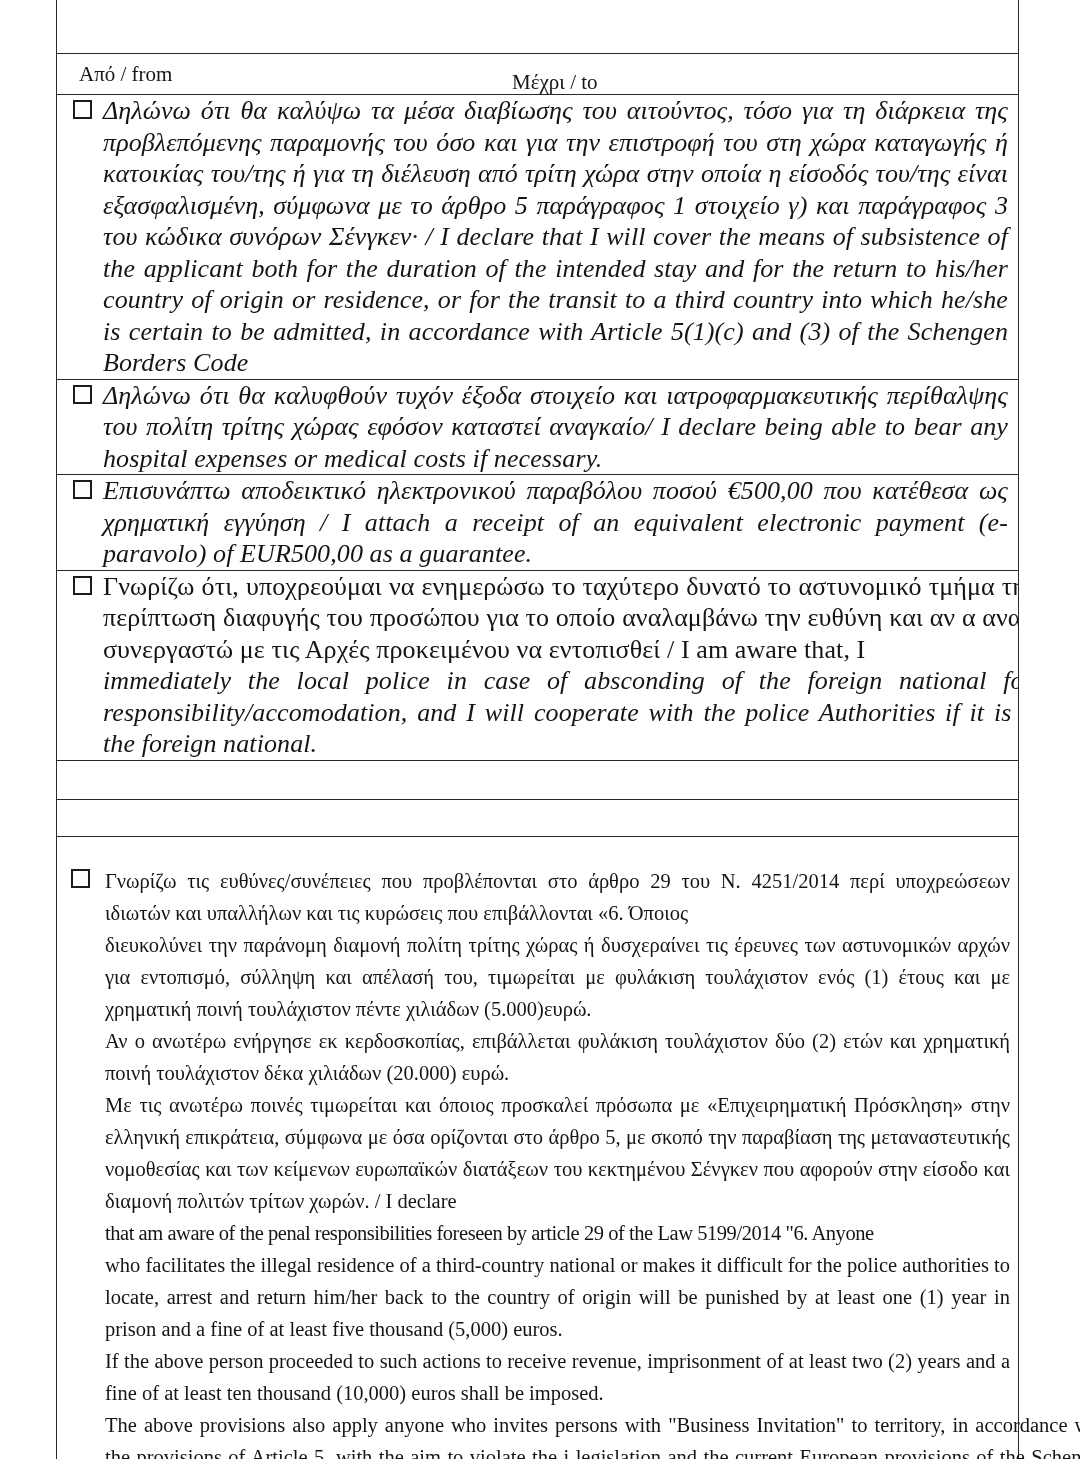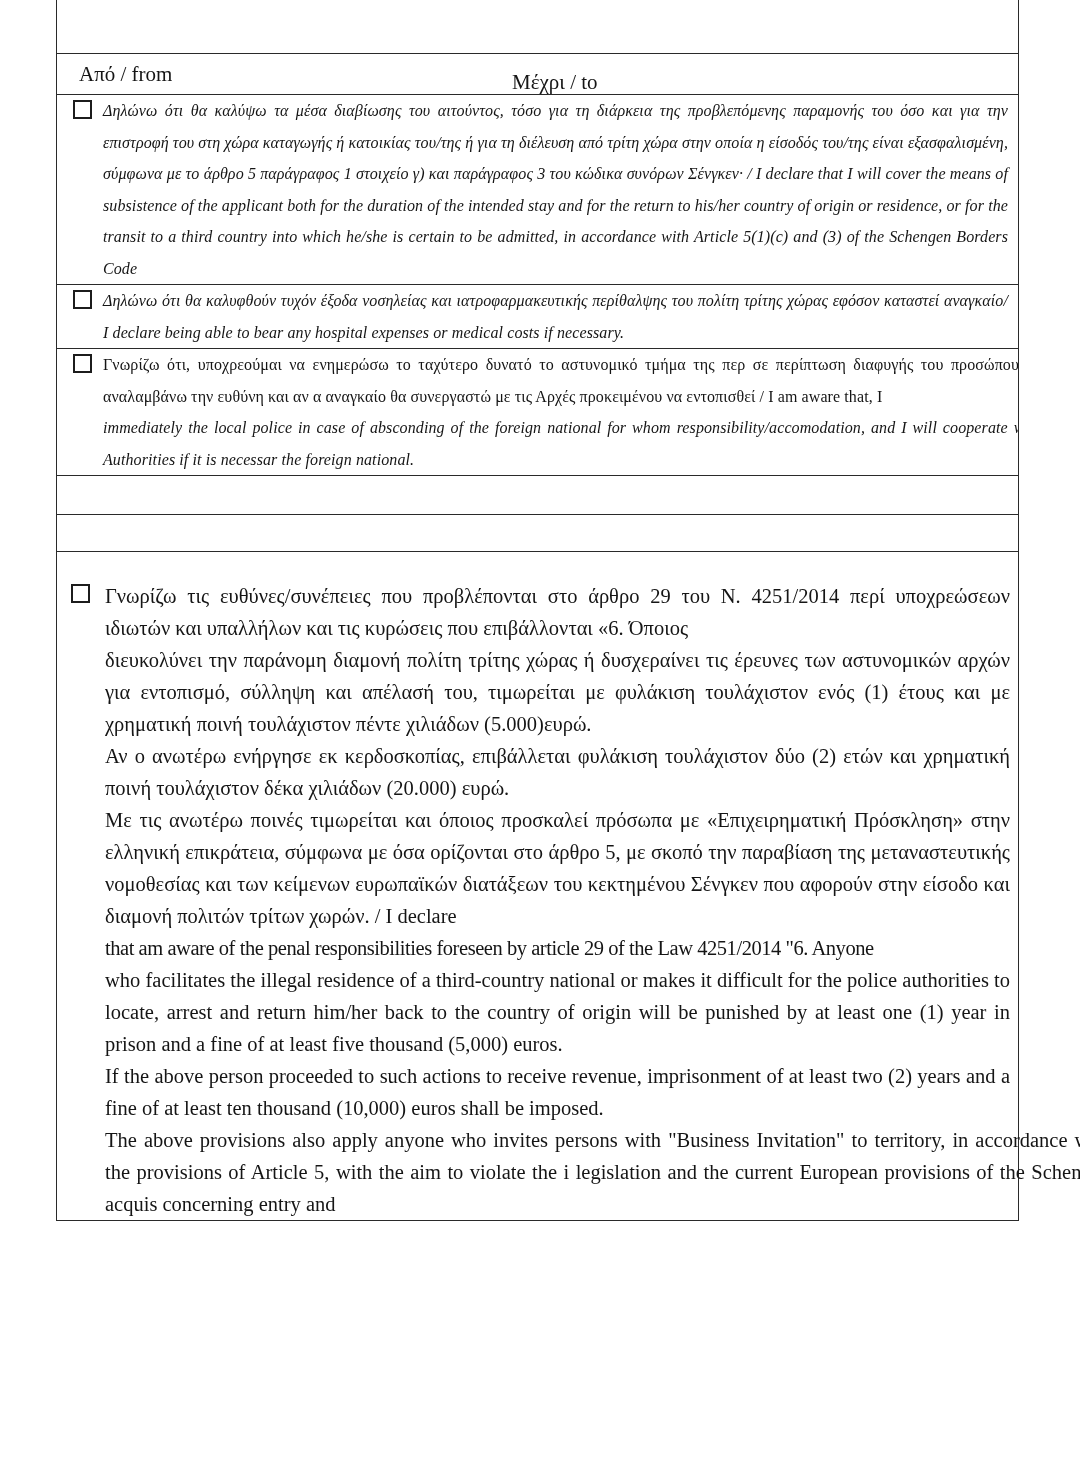--- a/index.html
+++ b/index.html
@@ -81,21 +81,21 @@
     top: 5px;
     width: 19px;
     height: 19px;
     border: 2px solid #1c1c1c;
     background: #ffffff;
     box-sizing: border-box;
   }
   .para {
     margin: 0;
     font-style: italic;
-    font-size: 16px;
+    font-size: 26px;
     line-height: 31.5px;
     text-align: justify;
     text-justify: inter-word;
     letter-spacing: 0.1px;
   }
   .para.upright { font-style: normal; }
 
   
   .wide .para {
     width: 1010px;
@@ -163,25 +163,33 @@
             <span class="checkbox"></span>
             <p class="para">Δηλώνω ότι θα καλύψω τα μέσα διαβίωσης του αιτούντος, τόσο για τη διάρκεια της προβλεπόμενης παραμονής του όσο και για την επιστροφή του στη χώρα καταγωγής ή κατοικίας του/της ή για τη διέλευση από τρίτη χώρα στην οποία η είσοδός του/της είναι εξασφαλισμένη, σύμφωνα με το άρθρο 5 παράγραφος 1 στοιχείο γ) και παράγραφος 3 του κώδικα συνόρων Σένγκεν· / I declare that I will cover the means of subsistence of the applicant both for the duration of the intended stay and for the return to his/her country of origin or residence, or for the transit to a third country into which he/she is certain to be admitted, in accordance with Article 5(1)(c) and (3) of the Schengen Borders Code</p>
           </div>
         </td>
       </tr>
 
       <tr>
         <td class="cb-cell">
           <div class="cb-wrap">
             <span class="checkbox"></span>
-            <p class="para">Δηλώνω ότι θα καλυφθούν τυχόν έξοδα νοσηλείας και ιατροφαρμακευτικής περίθαλψης του πολίτη τρίτης χώρας εφόσον καταστεί αναγκαίο/ I declare being able to bear any hospital expenses or medical costs if necessary.</p>
-          </div>
-        </td>
-      </tr>
-
+            <p class="para">Δηλώνω ότι θα καλυφθούν τυχόν έξοδα στοιχείο και ιατροφαρμακευτικής περίθαλψης του πολίτη τρίτης χώρας εφόσον καταστεί αναγκαίο/ I declare being able to bear any hospital expenses or medical costs if necessary.</p>
+          </div>
+        </td>
+      </tr>
+
+      <tr>
+        <td class="cb-cell">
+          <div class="cb-wrap">
+            <span class="checkbox"></span>
+            <p class="para">Επισυνάπτω αποδεικτικό ηλεκτρονικού παραβόλου ποσού €500,00 που κατέθεσα ως χρηματική εγγύηση / I attach a receipt of an equivalent electronic payment (e-paravolo) of EUR500,00 as a guarantee.</p>
+          </div>
+        </td>
+      </tr>
 
       <tr>
         <td class="cb-cell clip-cell wide">
           <div class="cb-wrap">
             <span class="checkbox"></span>
             <p class="para upright overflow-right">Γνωρίζω ότι, υποχρεούμαι να ενημερώσω το ταχύτερο δυνατό το αστυνομικό τμήμα της περ σε περίπτωση διαφυγής του προσώπου για το οποίο αναλαμβάνω την ευθύνη και αν α αναγκαίο θα συνεργαστώ με τις Αρχές προκειμένου να εντοπισθεί / I am aware that,  I </p>
             <p class="para overflow-right">immediately the local police  in case of absconding of the foreign national for whom  responsibility/accomodation, and I will cooperate with the police Authorities if it is necessar the foreign national.</p>
           </div>
         </td>
       </tr>
@@ -199,21 +207,21 @@
             <span class="checkbox"></span>
 
             <p class="big-para up">Γνωρίζω τις ευθύνες/συνέπειες που προβλέπονται στο άρθρο 29 του Ν. 4251/2014 περί υποχρεώσεων ιδιωτών και υπαλλήλων και τις κυρώσεις που επιβάλλονται  «6. Όποιος</p>
 
             <p class="big-para it">διευκολύνει την παράνομη διαμονή πολίτη τρίτης χώρας ή δυσχεραίνει τις έρευνες των αστυνομικών αρχών για εντοπισμό, σύλληψη και απέλασή του, τιμωρείται με φυλάκιση τουλάχιστον ενός (1) έτους και με χρηματική ποινή τουλάχιστον πέντε χιλιάδων (5.000)ευρώ.</p>
 
             <p class="big-para it">Αν ο ανωτέρω ενήργησε εκ κερδοσκοπίας, επιβάλλεται φυλάκιση τουλάχιστον δύο (2) ετών και χρηματική ποινή τουλάχιστον δέκα χιλιάδων (20.000) ευρώ.</p>
 
             <p class="big-para it">Με τις ανωτέρω ποινές τιμωρείται και όποιος προσκαλεί πρόσωπα με «Επιχειρηματική Πρόσκληση» στην ελληνική επικράτεια, σύμφωνα με όσα ορίζονται στο άρθρο 5, με σκοπό την παραβίαση της μεταναστευτικής νομοθεσίας και των κείμενων ευρωπαϊκών διατάξεων του κεκτημένου Σένγκεν που αφορούν στην είσοδο και διαμονή πολιτών τρίτων χωρών. / I declare</p>
 
-            <p class="big-para it tight">that am aware of the penal responsibilities foreseen by article 29 of the Law 4251/2014    "6. Anyone</p>
+            <p class="big-para it tight">that am aware of the penal responsibilities foreseen by article 29 of the Law 5199/2014    "6. Anyone</p>
 
             <p class="big-para it">who facilitates the illegal residence of a third-country national or makes it difficult for the police authorities to locate, arrest and return him/her back to the country of origin will be punished by at least one (1) year in prison and a fine of at least five thousand (5,000) euros.</p>
 
             <p class="big-para it">If the above person proceeded to such actions to receive revenue, imprisonment of at least two (2) years and a fine of at least ten thousand (10,000) euros shall be imposed.</p>
 
             <p class="big-para it overflow-right">The above provisions also apply anyone who invites persons with "Business Invitation" to territory, in accordance with the provisions of Article 5, with the aim to violate the i legislation and the current European provisions of the Schengen acquis concerning entry and</p>
           </div>
         </td>
       </tr>
 

